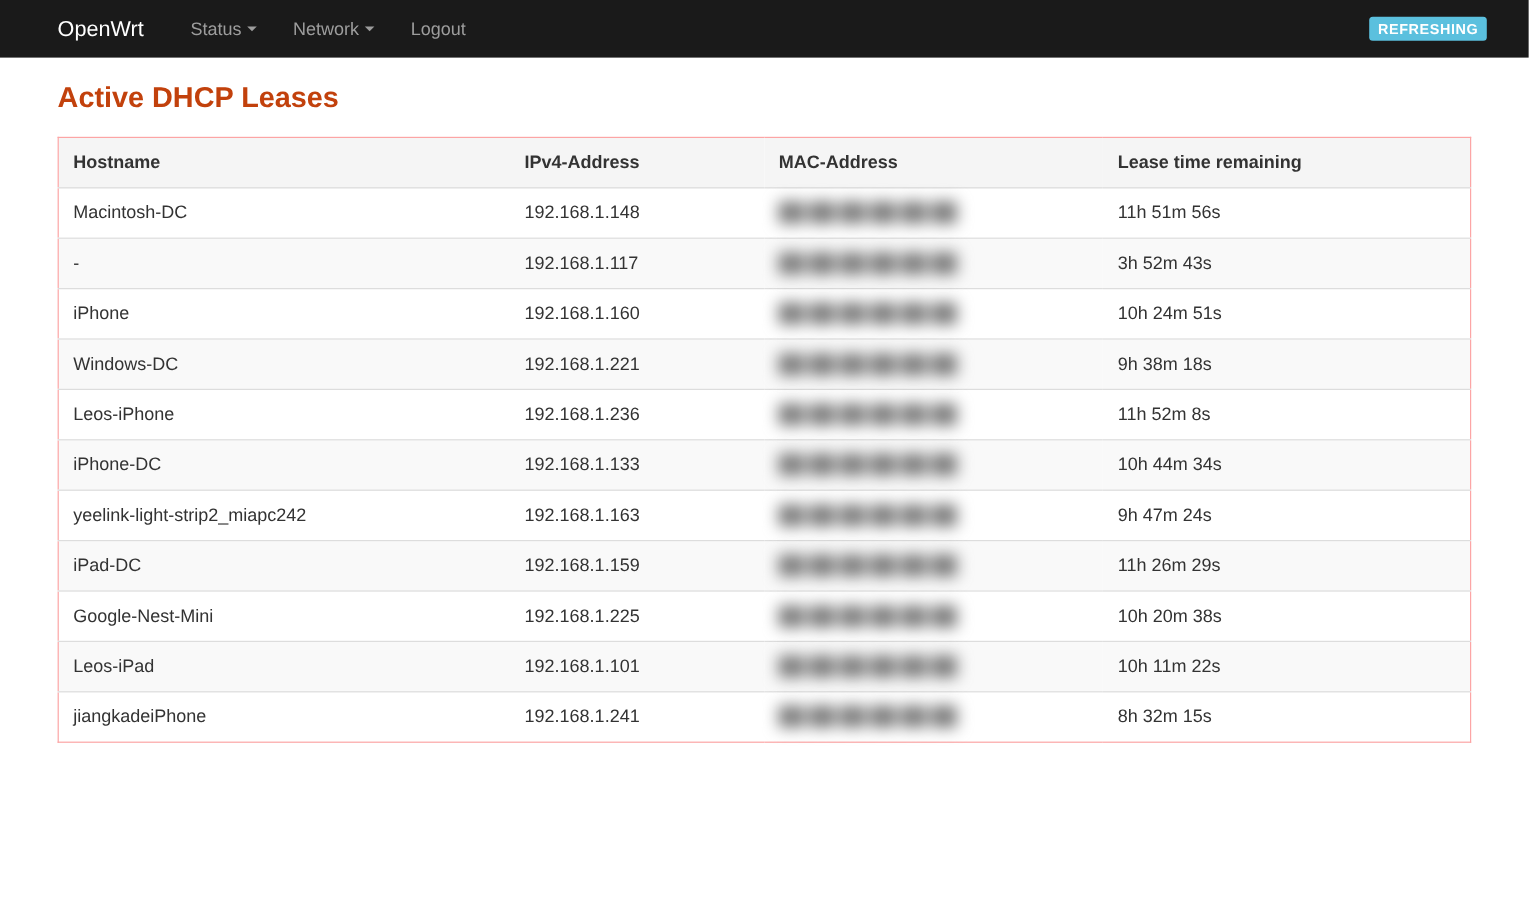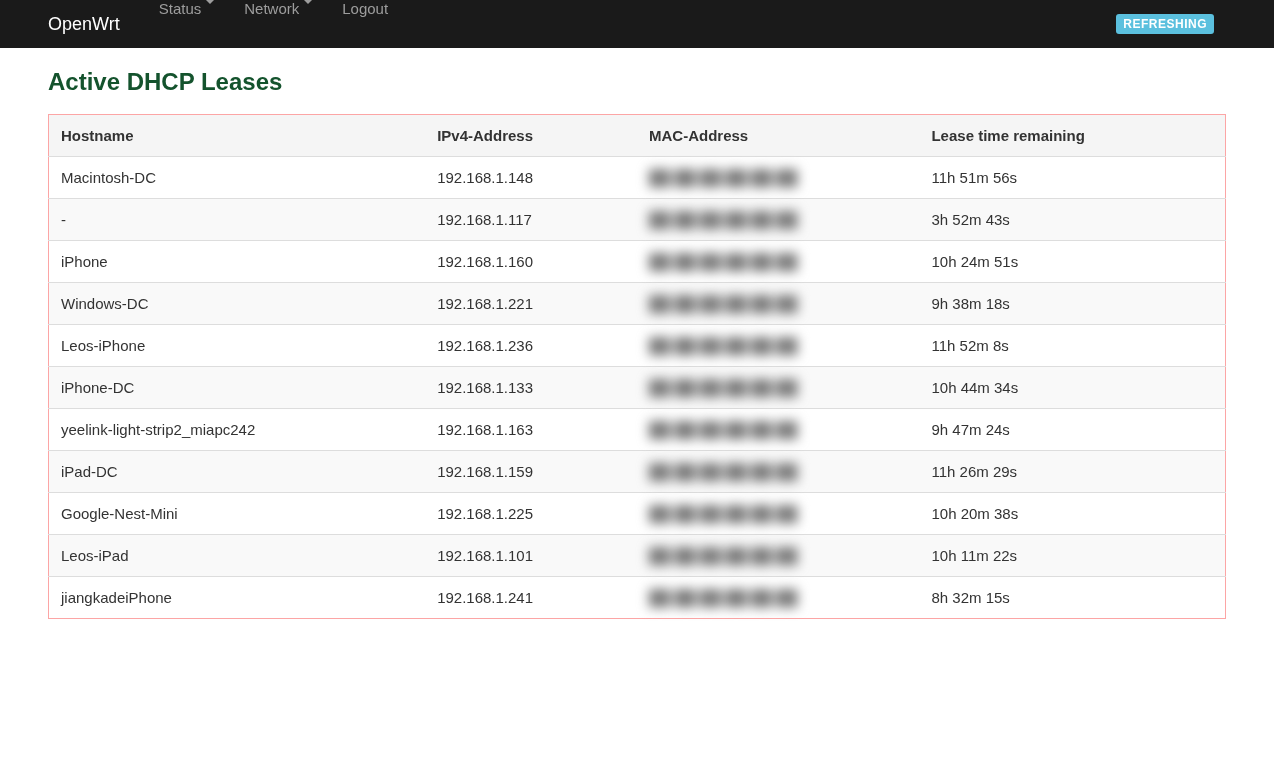--- a/index.html
+++ b/index.html
@@ -1,24 +1,24 @@
 <!DOCTYPE html>
 <html><head>
   <meta charset="utf-8">
   <style>
     * { box-sizing: border-box; margin: 0; padding: 0; }
     body { font-family: -apple-system, BlinkMacSystemFont, "Segoe UI", Helvetica, Arial, sans-serif; font-size: 15px; color: #333; background: #fff; }
     .navbar { background: #1a1a1a; height: 48px; display: flex; align-items: center; padding: 0 48px; position: relative; }
     .brand { color: #fff; font-size: 18px; font-weight: 500; margin-right: 24px; text-decoration: none; cursor: pointer; }
     .nav-menu { display: flex; align-items: center; }
-    .nav-item { color: #9d9d9d; font-size: 15px; padding: 0 15px; display: flex; align-items: flex-start; cursor: pointer; height: 48px; }
+    .nav-item { color: #9d9d9d; font-size: 15px; padding: 0 15px; display: flex; align-items: center; cursor: pointer; height: 48px; }
     .caret { margin-left: 5px; width: 0; height: 0; border-left: 4px solid transparent; border-right: 4px solid transparent; border-top: 4px solid #9d9d9d; }
-    .refresh-badge { position: absolute; right: 60px; background: #5bc0de; color: #fff; font-size: 12px; font-weight: bold; padding: 3px 7px; border-radius: 3px; letter-spacing: 0.5px; }
+    .refresh-badge { position: absolute; right: 35px; background: #5bc0de; color: #fff; font-size: 12px; font-weight: bold; padding: 3px 7px; border-radius: 3px; letter-spacing: 0.5px; }
     .container { padding: 20px 48px; }
-    h2 { font-size: 24px; font-weight: bold; color: #14532d; margin-bottom: 18px; }
+    h2 { font-size: 24px; font-weight: bold; color: #c2410c; margin-bottom: 18px; }
     .table { width: 100%; border-collapse: collapse; border: 1px solid #fca5a5; }
     .table th { text-align: left; padding: 12px; font-weight: bold; font-size: 15px; background: #f5f5f5; border-bottom: 1px solid #ddd; }
     .table td { padding: 12px 12px; font-size: 15px; border-top: 1px solid #ddd; }
     .table tbody tr:nth-child(even) { background: #f9f9f9; }
     .blurred { filter: blur(6px); color: #777; user-select: none; }
     .col-host { width: 32%; }
     .col-ip { width: 18%; }
     .col-mac { width: 24%; }
     .col-lease { width: 26%; }
   </style>

